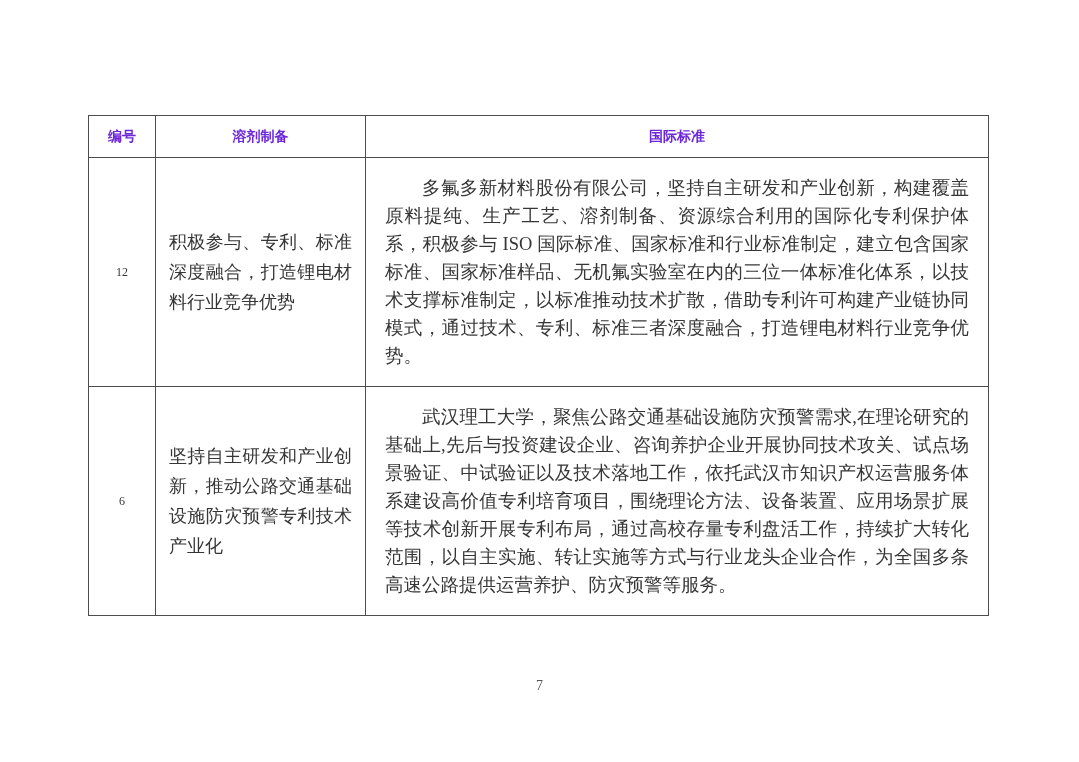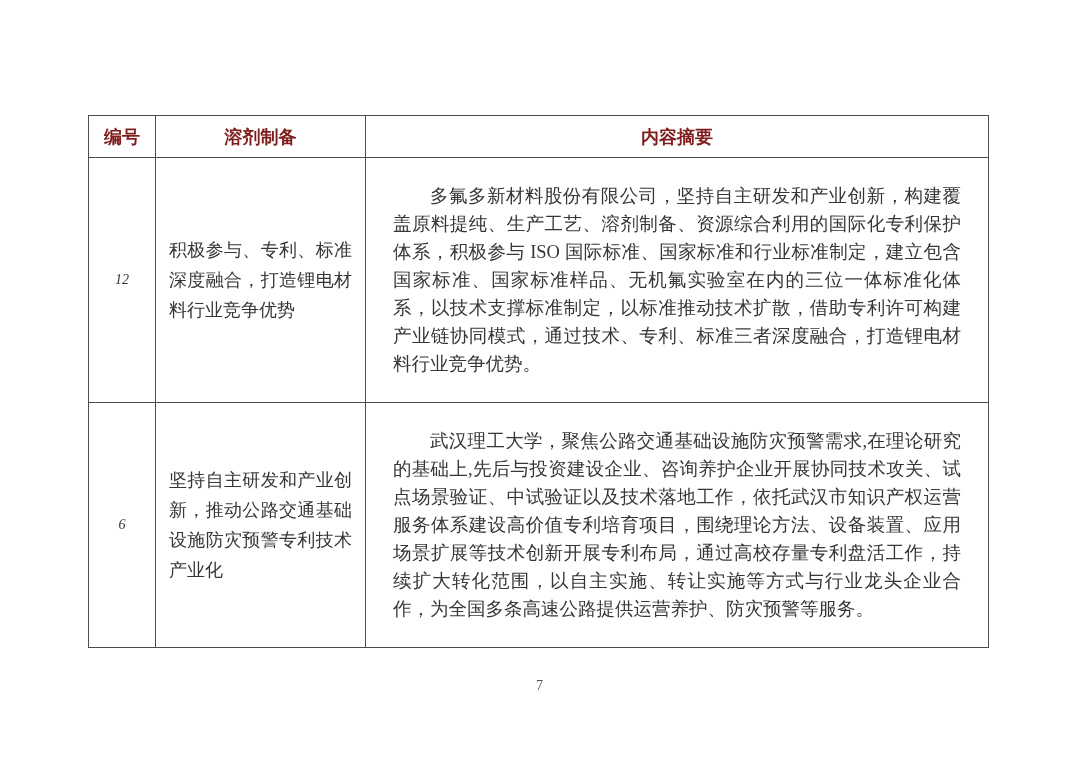--- a/index.html
+++ b/index.html
@@ -26,47 +26,46 @@
     vertical-align: middle;
     box-sizing: border-box;
   }
   .col-id { width: 67px; }
   .col-name { width: 210px; }
   .col-summary { width: 623px; }
   thead th {
     height: 42px;
     text-align: center;
     font-weight: bold;
-    font-size: 18px;
-    color: #7f1d1d;
+    font-size: 14px;
+    color: #6d28d9;
     padding: 0;
   }
   tr.row-a { height: 203px; }
   tr.row-b { height: 211px; }
   td.cell-id {
     text-align: center;
-    font-size: 14px;
-    font-style: italic;
+    font-size: 12px;
   }
   td.cell-name {
     padding: 10px 13px;
     font-size: 18px;
     line-height: 30px;
     text-align: justify;
     text-justify: inter-ideograph;
   }
   td.cell-summary {
     padding: 12px 15px;
     font-size: 18.5px;
     line-height: 28px;
     text-align: justify;
     text-justify: inter-ideograph;
   }
   td.cell-summary p {
-    margin: 12px;
+    margin: 4px;
     text-indent: 2em;
   }
   .page-number {
     position: absolute;
     left: 0;
     right: 0;
     top: 678px;
     text-align: center;
     font-size: 14px;
     color: #555555;
@@ -78,21 +77,21 @@
 <table class="cases-table">
   <colgroup>
     <col class="col-id">
     <col class="col-name">
     <col class="col-summary">
   </colgroup>
   <thead>
     <tr>
       <th>编号</th>
       <th>溶剂制备</th>
-      <th>内容摘要</th>
+      <th>国际标准</th>
     </tr>
   </thead>
   <tbody>
     <tr class="row-a">
       <td class="cell-id">12</td>
       <td class="cell-name">积极参与、专利、标准深度融合，打造锂电材料行业竞争优势</td>
       <td class="cell-summary">
         <p>多氟多新材料股份有限公司，坚持自主研发和产业创新，构建覆盖原料提纯、生产工艺、溶剂制备、资源综合利用的国际化专利保护体系，积极参与 ISO 国际标准、国家标准和行业标准制定，建立包含国家标准、国家标准样品、无机氟实验室在内的三位一体标准化体系，以技术支撑标准制定，以标准推动技术扩散，借助专利许可构建产业链协同模式，通过技术、专利、标准三者深度融合，打造锂电材料行业竞争优势。</p>
       </td>
     </tr>

